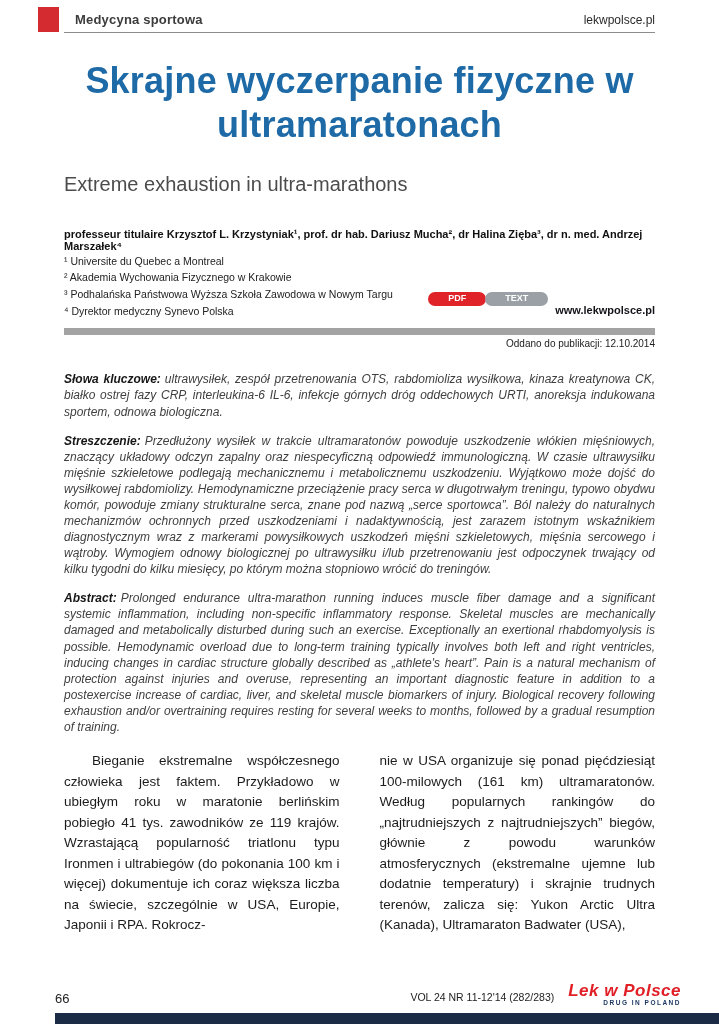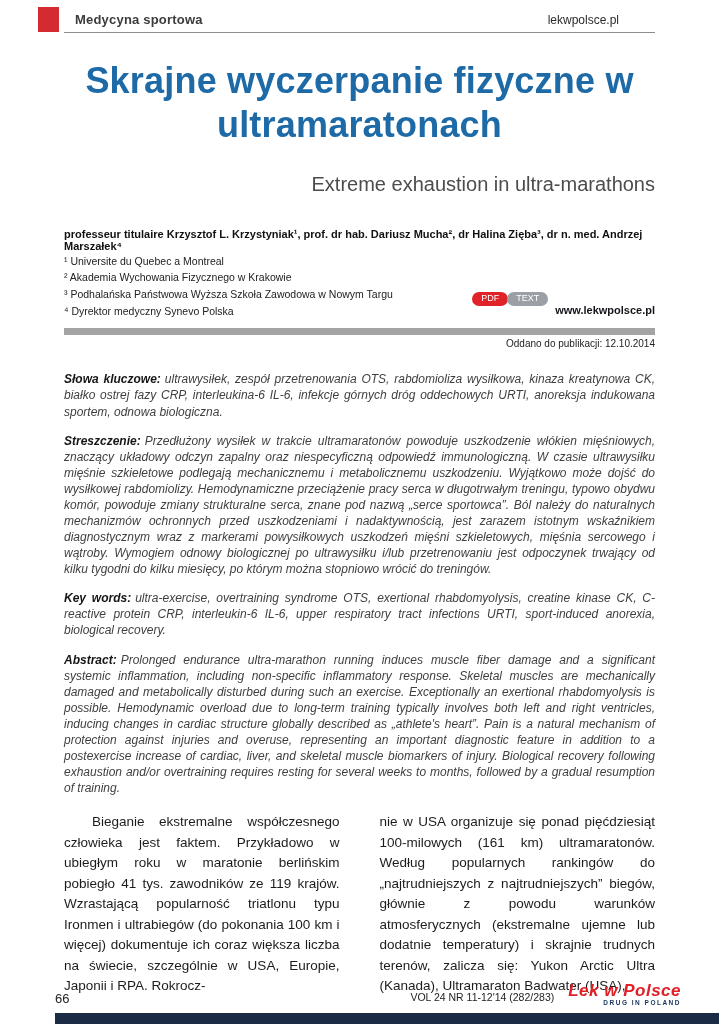--- a/index.html
+++ b/index.html
@@ -1,35 +1,35 @@
 <!DOCTYPE html>
 <html><head>
 <meta charset="utf-8">
 <style>
   html,body{margin:0;padding:0;background:#ffffff;}
   body{width:719px;height:1024px;font-family:"Liberation Sans",sans-serif;color:#222;}
   .page{position:relative;width:719px;height:1024px;overflow:hidden;background:#fff;}
 
   
   .red-sq{position:absolute;left:38px;top:7px;width:21px;height:25px;background:#d32b2f;}
-  .hrow{display:flex;justify-content:space-between;align-items:baseline;margin:12px 100px 0 75px;gap:44px;}
+  .hrow{display:flex;justify-content:space-between;align-items:baseline;margin:12px 64px 0 75px;gap:44px;}
   .section-label{font-weight:bold;font-size:13px;color:#3c3c3c;letter-spacing:.2px;}
   .site-link{font-size:12px;color:#2b2b2b;}
   .head-rule{border:0;border-top:1px solid #8d8d8d;margin:5px 64px 0 64px;}
 
   
   h1.title{margin:26px 64px 0;text-align:center;color:#1d6aa7;font-size:36px;line-height:1.22;font-weight:bold;letter-spacing:.2px;}
-  h2.subtitle{margin:26px 64px 0;text-align:right;color:#4c4c4c;font-size:20px;font-weight:normal;}
+  h2.subtitle{margin:26px 64px 0;text-align:left;color:#4c4c4c;font-size:20px;font-weight:normal;}
 
   
   .authors{position:relative;margin:32px 64px 0;}
   .authors-line{margin:0;font-size:11px;font-weight:bold;color:#111;}
   .affil{margin:3px 0 0;font-size:10.5px;color:#222;line-height:1.3;}
   .badges{position:absolute;right:0;bottom:2px;display:flex;align-items:center;gap:3px;}
-  .badge{color:#fff;font-size:9px;font-weight:normal;padding:2px 9px;border-radius:8px;line-height:1.1;}
+  .badge{color:#fff;font-size:9px;font-weight:bold;padding:2px 20px;border-radius:8px;line-height:1.1;}
   .badge-pdf{background:#e02329;}
   .badge-text{background:#9aa0a6;margin-left:-4px;}
   .badge-url{font-size:11px;font-weight:bold;color:#14141a;margin-left:4px;margin-top:23px;}
 
   
   .pub-row{margin:10px 64px 0;border-top:7px solid #a3a3a3;text-align:right;font-size:10px;color:#222;padding-top:3px;}
 
   
   .abs{margin:13px 64px 0;font-size:12px;line-height:1.34;text-align:justify;font-style:italic;color:#3f3f3f;}
   .abs.first{margin-top:22px;}
@@ -87,23 +87,20 @@
   </div>
 
   <p class="abs first">
     <b class="lead">Słowa kluczowe:</b><span>ultrawysiłek, zespół przetrenowania OTS, rabdomioliza wysiłkowa, kinaza kreatynowa CK, białko ostrej fazy CRP, interleukina-6 IL-6, infekcje górnych dróg oddechowych URTI, anoreksja indukowana sportem, odnowa biologiczna.</span>
   </p>
 
   <p class="abs">
     <b class="lead">Streszczenie:</b><span>Przedłużony wysiłek w trakcie ultramaratonów powoduje uszkodzenie włókien mięśniowych, znaczący układowy odczyn zapalny oraz niespecyficzną odpowiedź immunologiczną. W czasie ultrawysiłku mięśnie szkieletowe podlegają mechanicznemu i metabolicznemu uszkodzeniu. Wyjątkowo może dojść do wysiłkowej rabdomiolizy. Hemodynamiczne przeciążenie pracy serca w długotrwałym treningu, typowo obydwu komór, powoduje zmiany strukturalne serca, znane pod nazwą „serce sportowca”. Ból należy do naturalnych mechanizmów ochronnych przed uszkodzeniami i nadaktywnością, jest zarazem istotnym wskaźnikiem diagnostycznym wraz z markerami powysiłkowych uszkodzeń mięśni szkieletowych, mięśnia sercowego i wątroby. Wymogiem odnowy biologicznej po ultrawysiłku i/lub przetrenowaniu jest odpoczynek trwający od kilku tygodni do kilku miesięcy, po którym można stopniowo wrócić do treningów.</span>
   </p>
 
-  <p class="abs">
-    <b class="lead">Key words:</b><span>ultra-exercise, overtraining syndrome OTS, exertional rhabdomyolysis, creatine kinase CK, C-reactive protein CRP, interleukin-6 IL-6, upper respiratory tract infections URTI, sport-induced anorexia, biological recovery.</span>
-  </p>
 
   <p class="abs">
     <b class="lead">Abstract:</b><span>Prolonged endurance ultra-marathon running induces muscle fiber damage and a significant systemic inflammation, including non-specific inflammatory response. Skeletal muscles are mechanically damaged and metabolically disturbed during such an exercise. Exceptionally an exertional rhabdomyolysis is possible. Hemodynamic overload due to long-term training typically involves both left and right ventricles, inducing changes in cardiac structure globally described as „athlete's heart”. Pain is a natural mechanism of protection against injuries and overuse, representing an important diagnostic feature in addition to a postexercise increase of cardiac, liver, and skeletal muscle biomarkers of injury. Biological recovery following exhaustion and/or overtraining requires resting for several weeks to months, followed by a gradual resumption of training.</span>
   </p>
 
   <div class="cols">
     <div class="col">
       <p class="indent">Bieganie ekstremalne współczesnego człowieka jest faktem. Przykładowo w ubiegłym roku w maratonie berlińskim pobiegło 41 tys. zawodników ze 119 krajów. Wzrastającą popularność triatlonu typu Ironmen i ultrabiegów (do pokonania 100 km i więcej) dokumentuje ich coraz większa liczba na świecie, szczególnie w USA, Europie, Japonii i RPA. Rokrocz-</p>
     </div>
     <div class="col">

